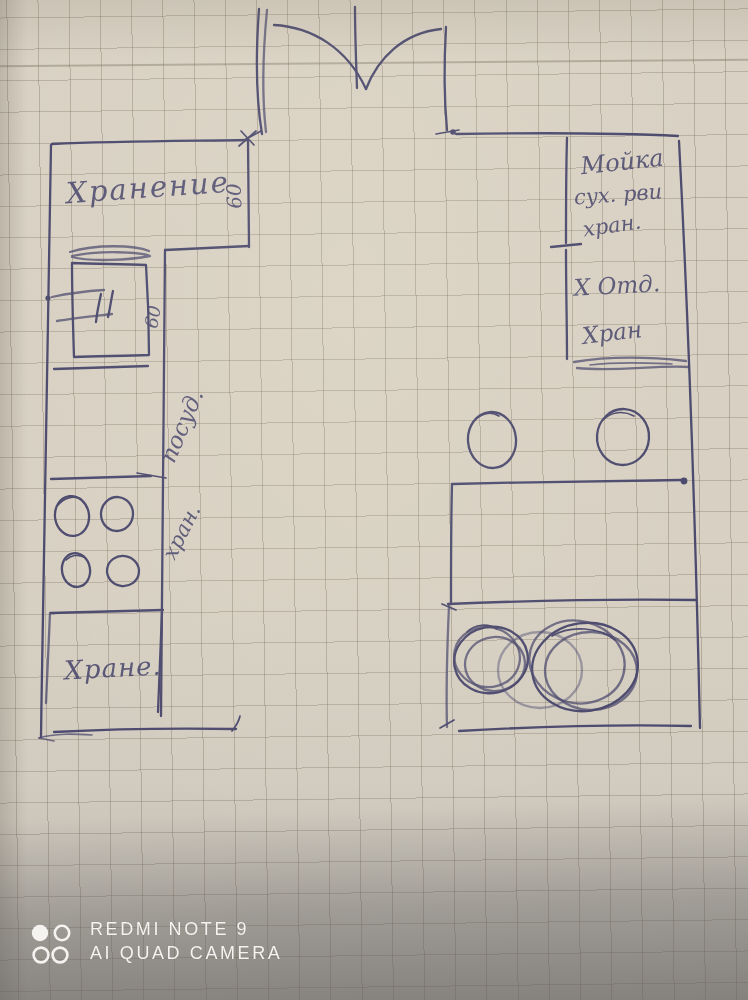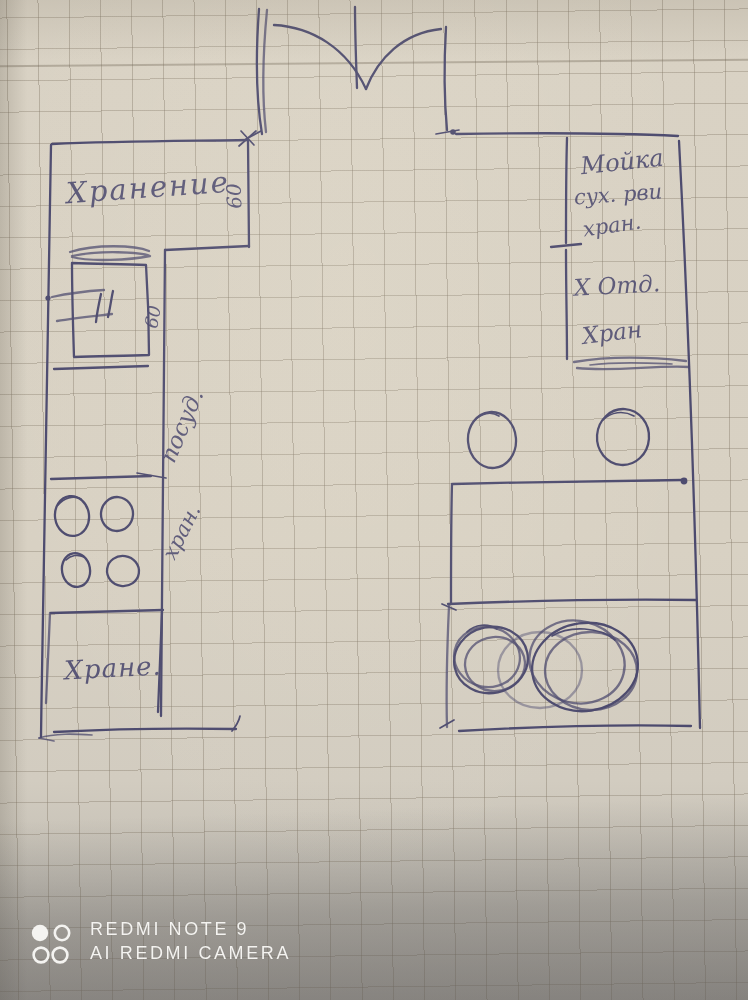--- a/index.html
+++ b/index.html
@@ -176,17 +176,17 @@
 
   <div class="watermark">
     <svg class="wm-logo" width="48" height="46" viewBox="0 0 48 46">
       <circle cx="13" cy="11" r="8.2" fill="#f4f3f0"></circle>
       <circle cx="35" cy="11" r="7.2" fill="none" stroke="#f4f3f0" stroke-width="2.6"></circle>
       <circle cx="14" cy="33" r="7.4" fill="none" stroke="#f4f3f0" stroke-width="2.6"></circle>
       <circle cx="33" cy="33" r="7.4" fill="none" stroke="#f4f3f0" stroke-width="2.6"></circle>
     </svg>
     <div class="wm-text">
       <div class="wm-line">REDMI NOTE 9</div>
-      <div class="wm-line">AI REDMI CAMERA</div>
+      <div class="wm-line">AI QUAD CAMERA</div>
     </div>
   </div>
 
 </div>
 
 </body></html>

